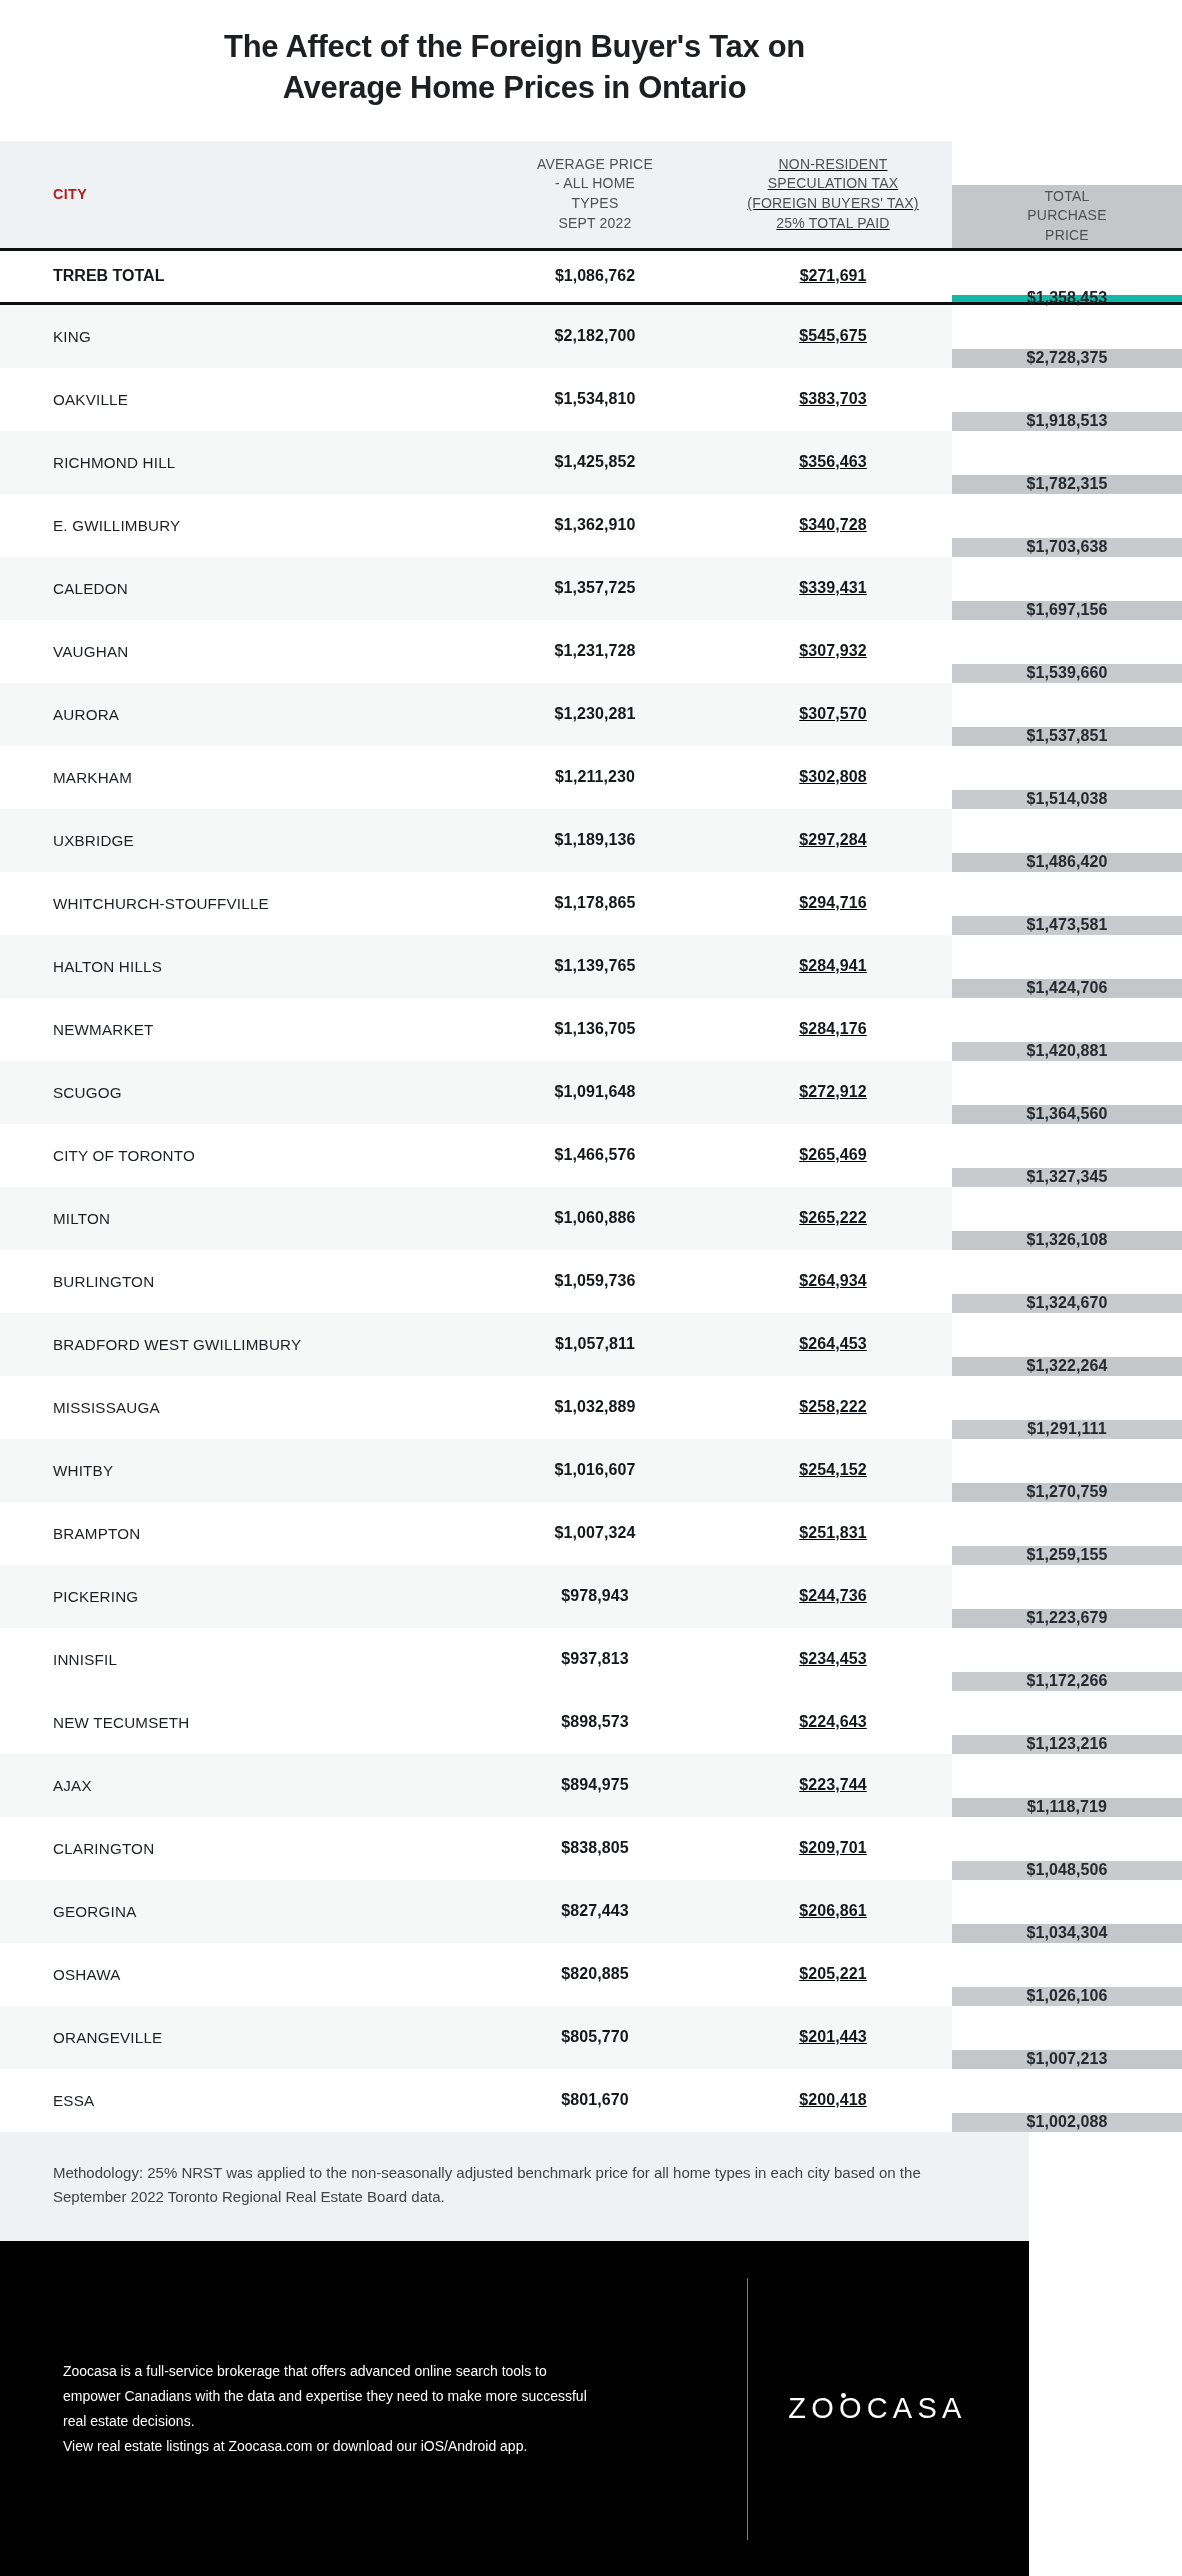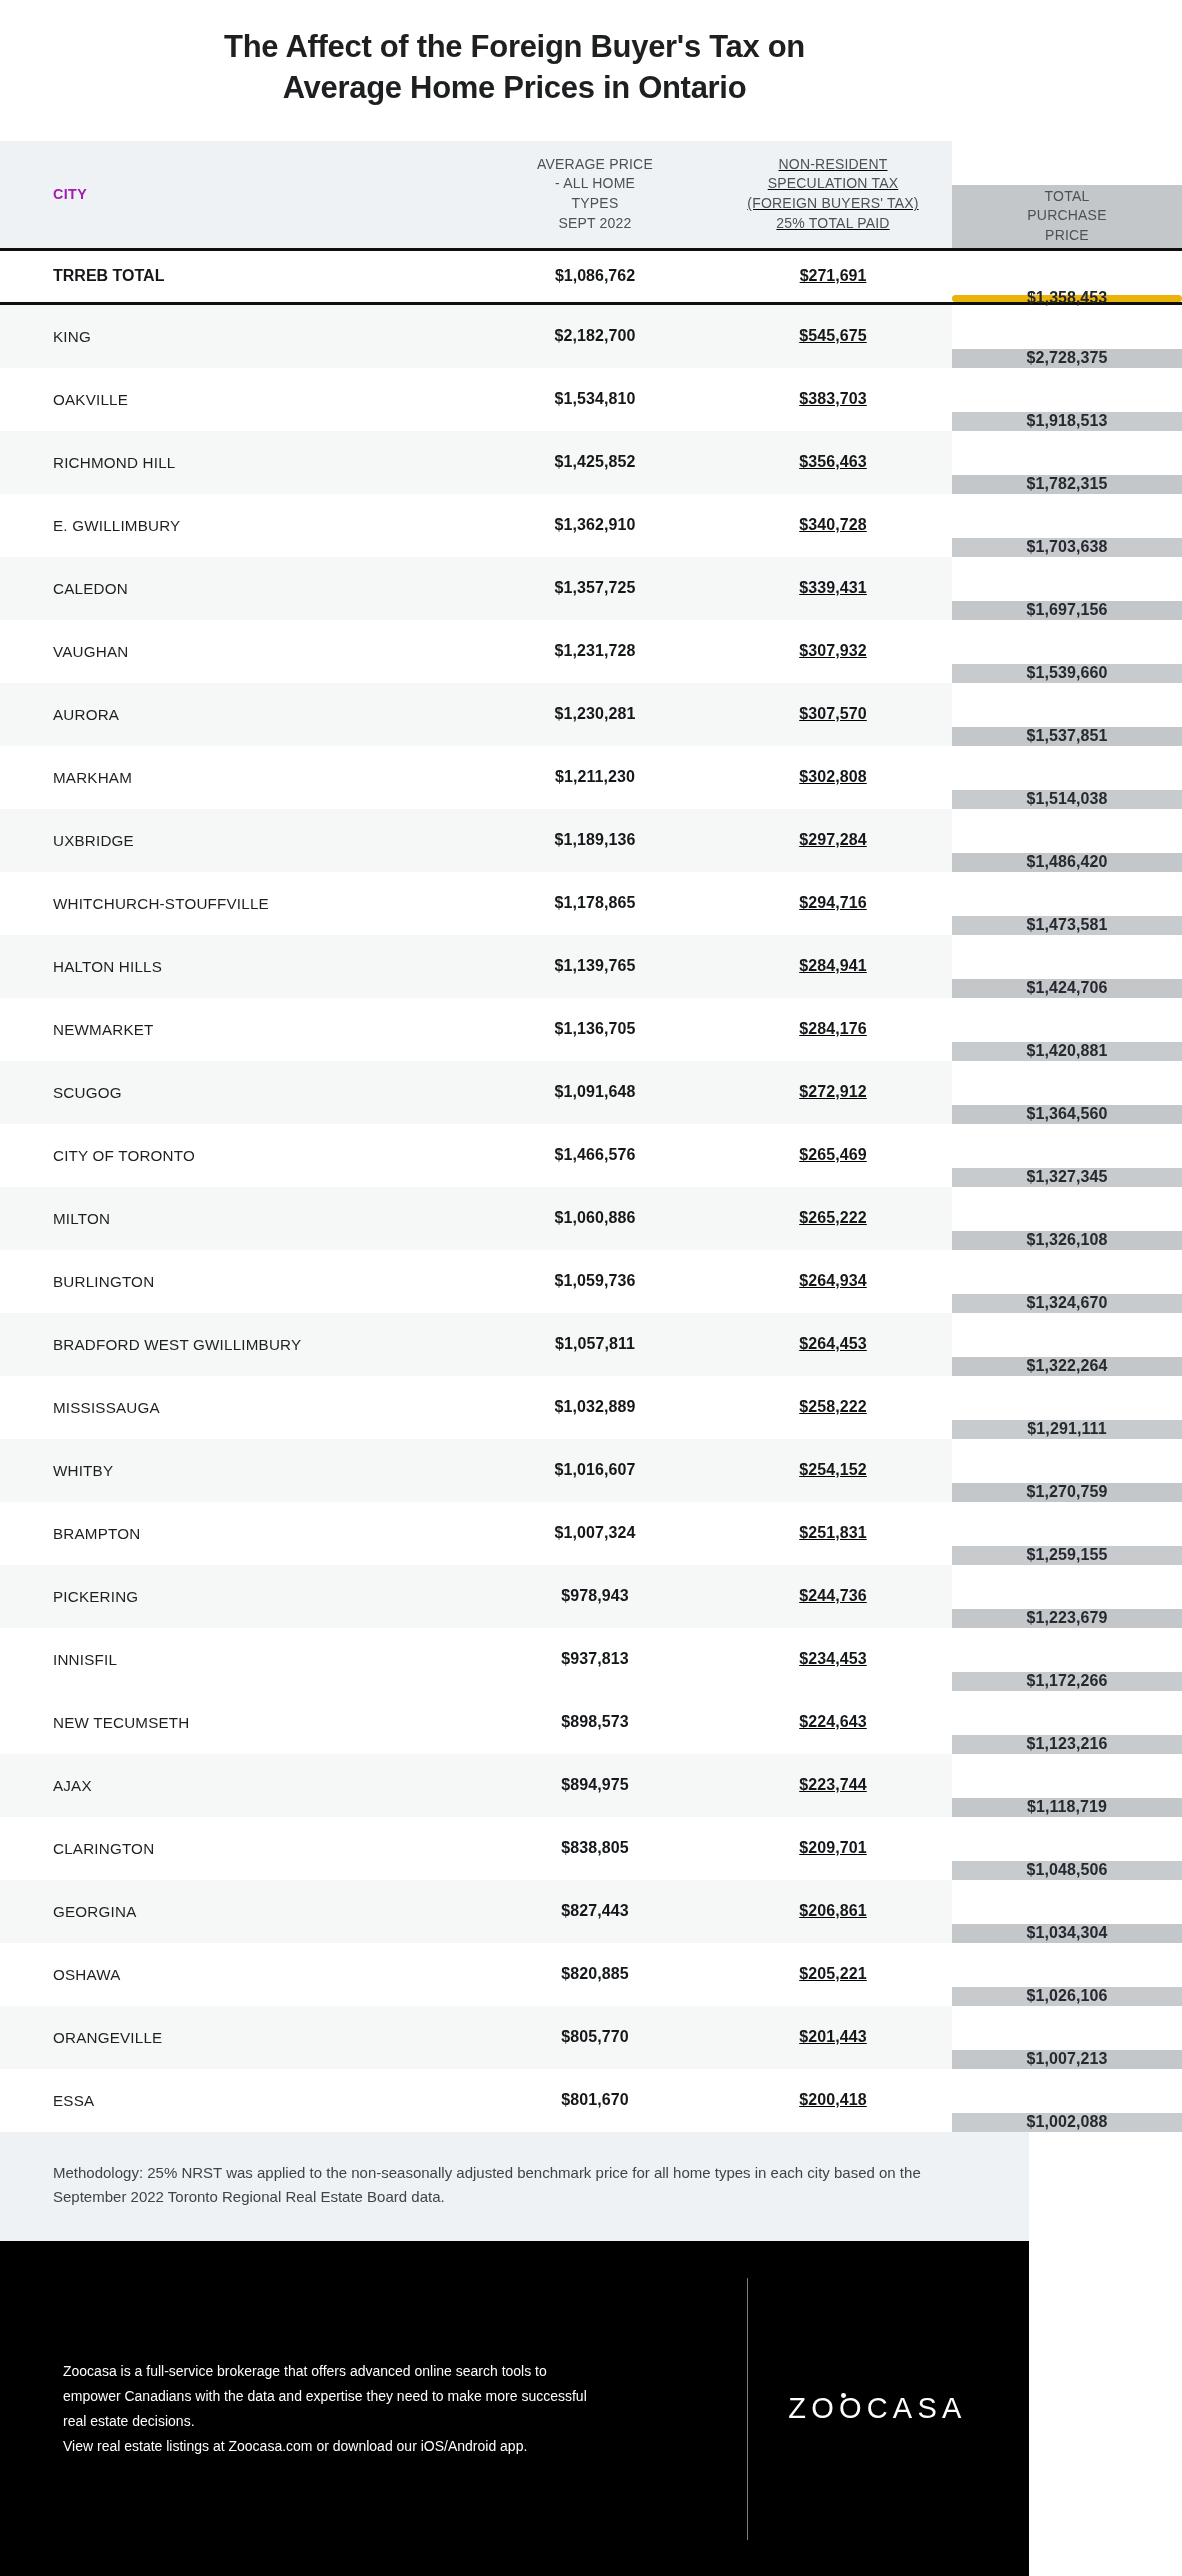--- a/index.html
+++ b/index.html
@@ -64,37 +64,37 @@
   .th {
     font-size: 14px;
     color: #4c5154;
     line-height: 1.42;
     text-align: center;
     letter-spacing: 0.2px;
   }
   .th-city {
     font-size: 14.3px;
     font-weight: bold;
-    color: #a21caf;
+    color: #b91c1c;
     text-align: left;
     letter-spacing: 0.4px;
   }
 
   
   .trreb-row {
     height: 57px;
     border-top: 3.8px solid #0d0f11;
     border-bottom: 3.8px solid #0d0f11;
   }
   .trreb-row .c-city,
   .trreb-row .c-avg,
   .trreb-row .c-tax {
     background: #ffffff;
   }
-  .trreb-row .c-total { background: #eab308; border-radius: 20px; }
+  .trreb-row .c-total { background: #14b8a6; }
   .trreb-row .cell-text {
     font-weight: bold;
     font-size: 16px;
     color: #15181a;
   }
   .trreb-row .c-total .cell-text { color: #23262a; }
 
   
   .data-row { height: 63px; }
   .data-row.odd  .c-city,

